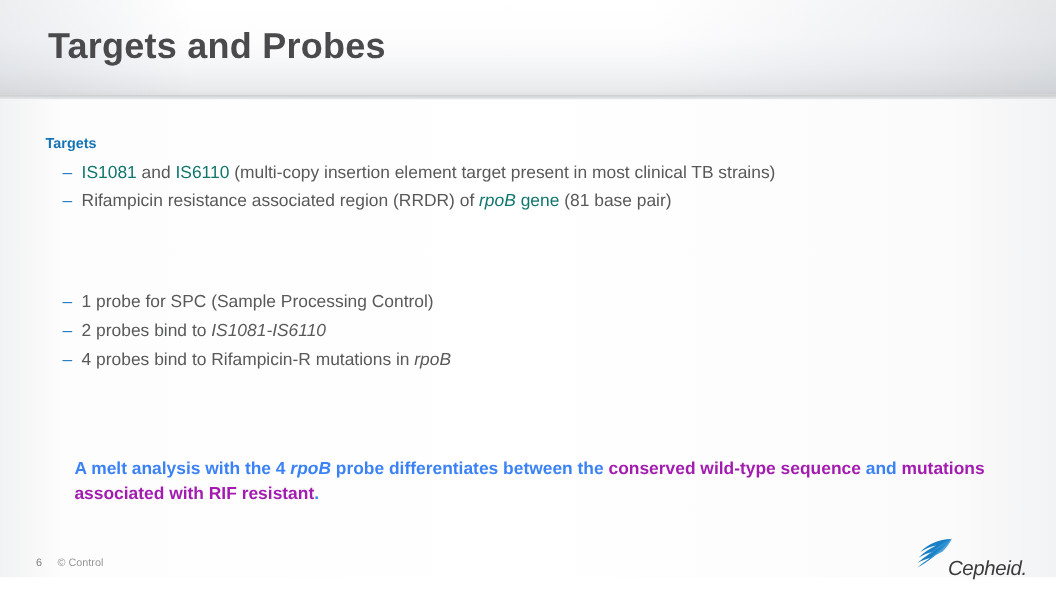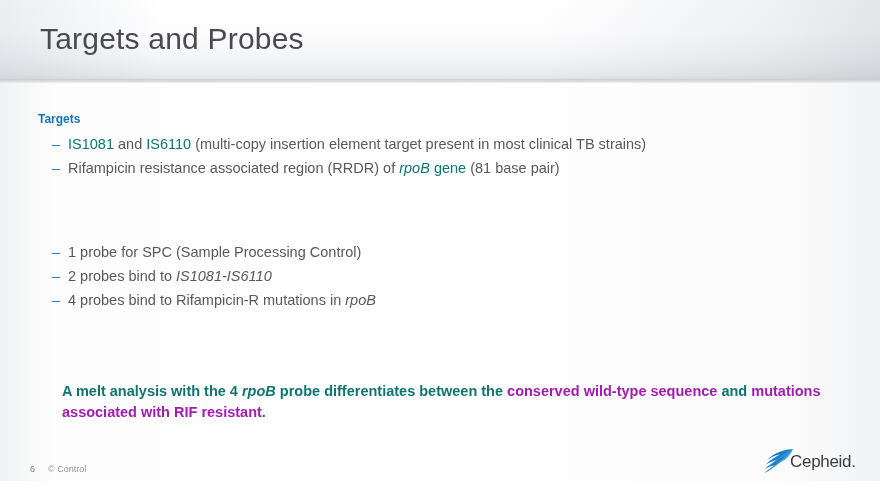--- a/index.html
+++ b/index.html
@@ -47,21 +47,21 @@
     left: 0; top: 79px;
     width: 880px;
     height: 4px;
     background: linear-gradient(to bottom, #c9cbcd 0%, #d8dadc 45%, #eceef0 100%);
   }
   .page-title {
     position: absolute;
     left: 40px;
     top: 22px;
     font-size: 30px;
-    font-weight: 400;
+    font-weight: 700;
     color: #4a4a4c;
     letter-spacing: 0.2px;
     white-space: nowrap;
   }
 
   
   .body-area {
     position: absolute;
     left: 0; top: 83px;
     width: 880px;
@@ -115,21 +115,21 @@
     position: absolute;
     left: 62px;
     top: 381px;
     width: 790px;
     font-size: 14.5px;
     font-weight: bold;
     line-height: 21px;
     color: #1574b5;
   }
   .conclusion .o { color: #a21caf; }
-  .conclusion .b { color: #0f766e; }
+  .conclusion .b { color: #3b82f6; }
 
   
   .footer {
     position: absolute;
     left: 0;
     top: 460px;
     width: 880px;
     height: 21px;
   }
   .footer-page-num {
@@ -156,22 +156,23 @@
     height: 30px;
   }
   .logo-mark {
     position: absolute;
     left: 0;
     top: 0;
   }
   .logo-word {
     position: absolute;
     left: 28px;
-    top: 4px;
+    top: 16px;
     font-size: 17px;
+    font-style: italic;
     font-weight: 400;
     color: #3b3b3d;
     letter-spacing: -0.3px;
     font-family: "Liberation Sans", sans-serif;
   }
   .logo-dot {
     font-size: 17px;
     color: #3b3b3d;
   }
 </style>

